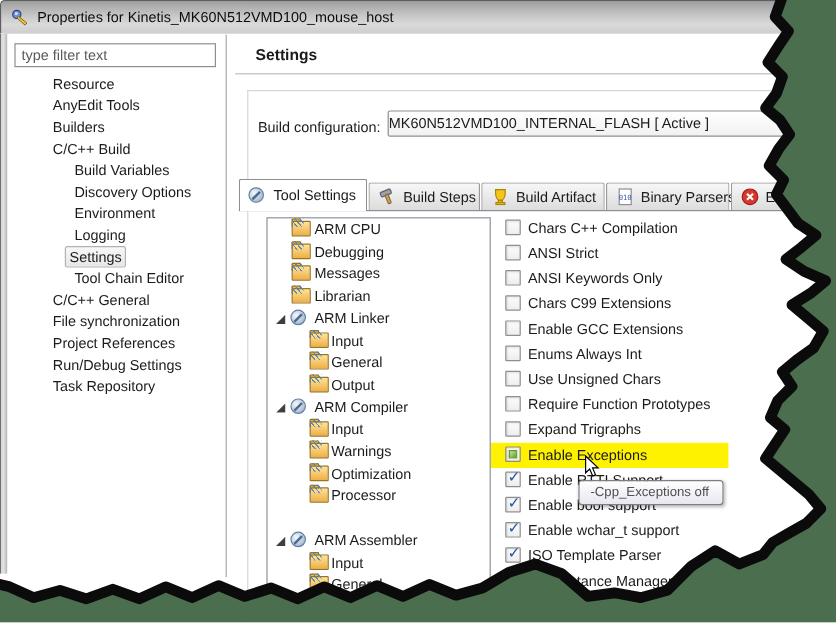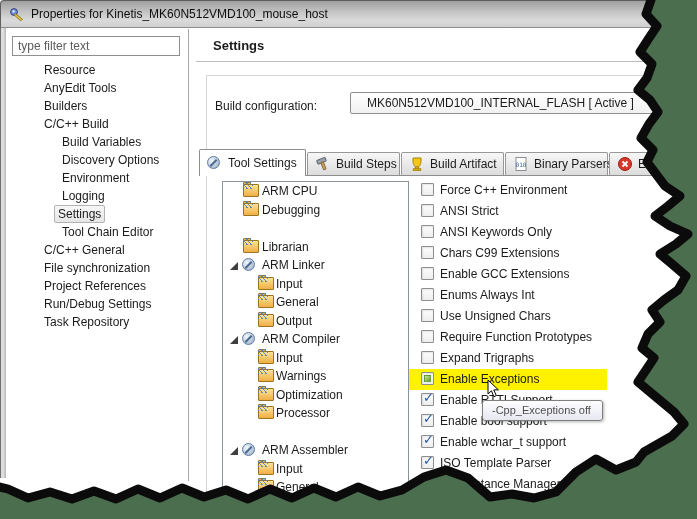--- a/index.html
+++ b/index.html
@@ -31,21 +31,21 @@
 
   
   .page-heading{position:absolute;left:213px;top:38px;font-size:13px;font-weight:bold;}
   .heading-sep{position:absolute;left:196px;top:61px;width:464px;height:1px;background:#bcbcbc;}
   .page-container{position:absolute;left:206px;top:75px;width:491px;height:444px;
     border-left:1px solid #d6d6d6;border-top:1px solid #d6d6d6;}
 
   .bc-label{position:absolute;left:215px;top:97px;line-height:18px;}
   .combo{position:absolute;left:323px;top:92px;width:337px;height:22px;
     border:1px solid #8e8e8e;border-radius:2px;background:linear-gradient(180deg,#ffffff,#f1f1f1);
-    line-height:20px;padding-left:16px;margin-left:27px;}
+    line-height:20px;padding-left:0;}
 
   
   .tab-baseline{position:absolute;left:199px;top:175px;width:498px;height:1px;background:#8e8e8e;z-index:1;}
   .tab{position:absolute;display:flex;align-items:center;gap:5px;padding-left:7px;
     border:1px solid #989898;border-bottom:none;border-radius:2px 2px 0 0;
     background:linear-gradient(180deg,#f7f7f7,#dcdcdc);top:152px;height:23px;z-index:2;}
   .tab.active{top:149px;height:27px;background:#fff;border-color:#8e8e8e;z-index:3;}
   .tab .ticon{width:16px;height:16px;display:inline-flex;flex:0 0 16px;}
 
   
@@ -195,20 +195,26 @@
           <span class="scr"></span>
         </span>
         <span class="t-label l0">ARM CPU</span>
       </div>
     <div class="t-row" style="top:19px">
         <span class="ico l0 folder">
           <span class="scr"></span>
         </span>
         <span class="t-label l0">Debugging</span>
       </div>
+    <div class="t-row" style="top:37px">
+        <span class="ico l0 folder">
+          <span class="scr"></span>
+        </span>
+        <span class="t-label l0">Messages</span>
+      </div>
     <div class="t-row" style="top:56px">
         <span class="ico l0 folder">
           <span class="scr"></span>
         </span>
         <span class="t-label l0">Librarian</span>
       </div>
     <div class="t-row" style="top:74px">
         <span class="tri"></span>
         <span class="ico l0 toolico" style="left:19px"></span>
         <span class="t-label l0">ARM Linker</span>
@@ -276,21 +282,21 @@
           <span class="scr"></span>
         </span>
         <span class="t-label l1">General</span>
       </div>
   </div>
 
   <div class="hl-band"></div>
 
   <div class="opt-row" style="top:180px">
       <span class="cb unchecked"></span>
-      <span class="opt-label">Force C++ Environment</span>
+      <span class="opt-label">Chars C++ Compilation</span>
     </div>
   <div class="opt-row" style="top:201px">
       <span class="cb unchecked"></span>
       <span class="opt-label">ANSI Strict</span>
     </div>
   <div class="opt-row" style="top:222px">
       <span class="cb unchecked"></span>
       <span class="opt-label">ANSI Keywords Only</span>
     </div>
   <div class="opt-row" style="top:243px">

